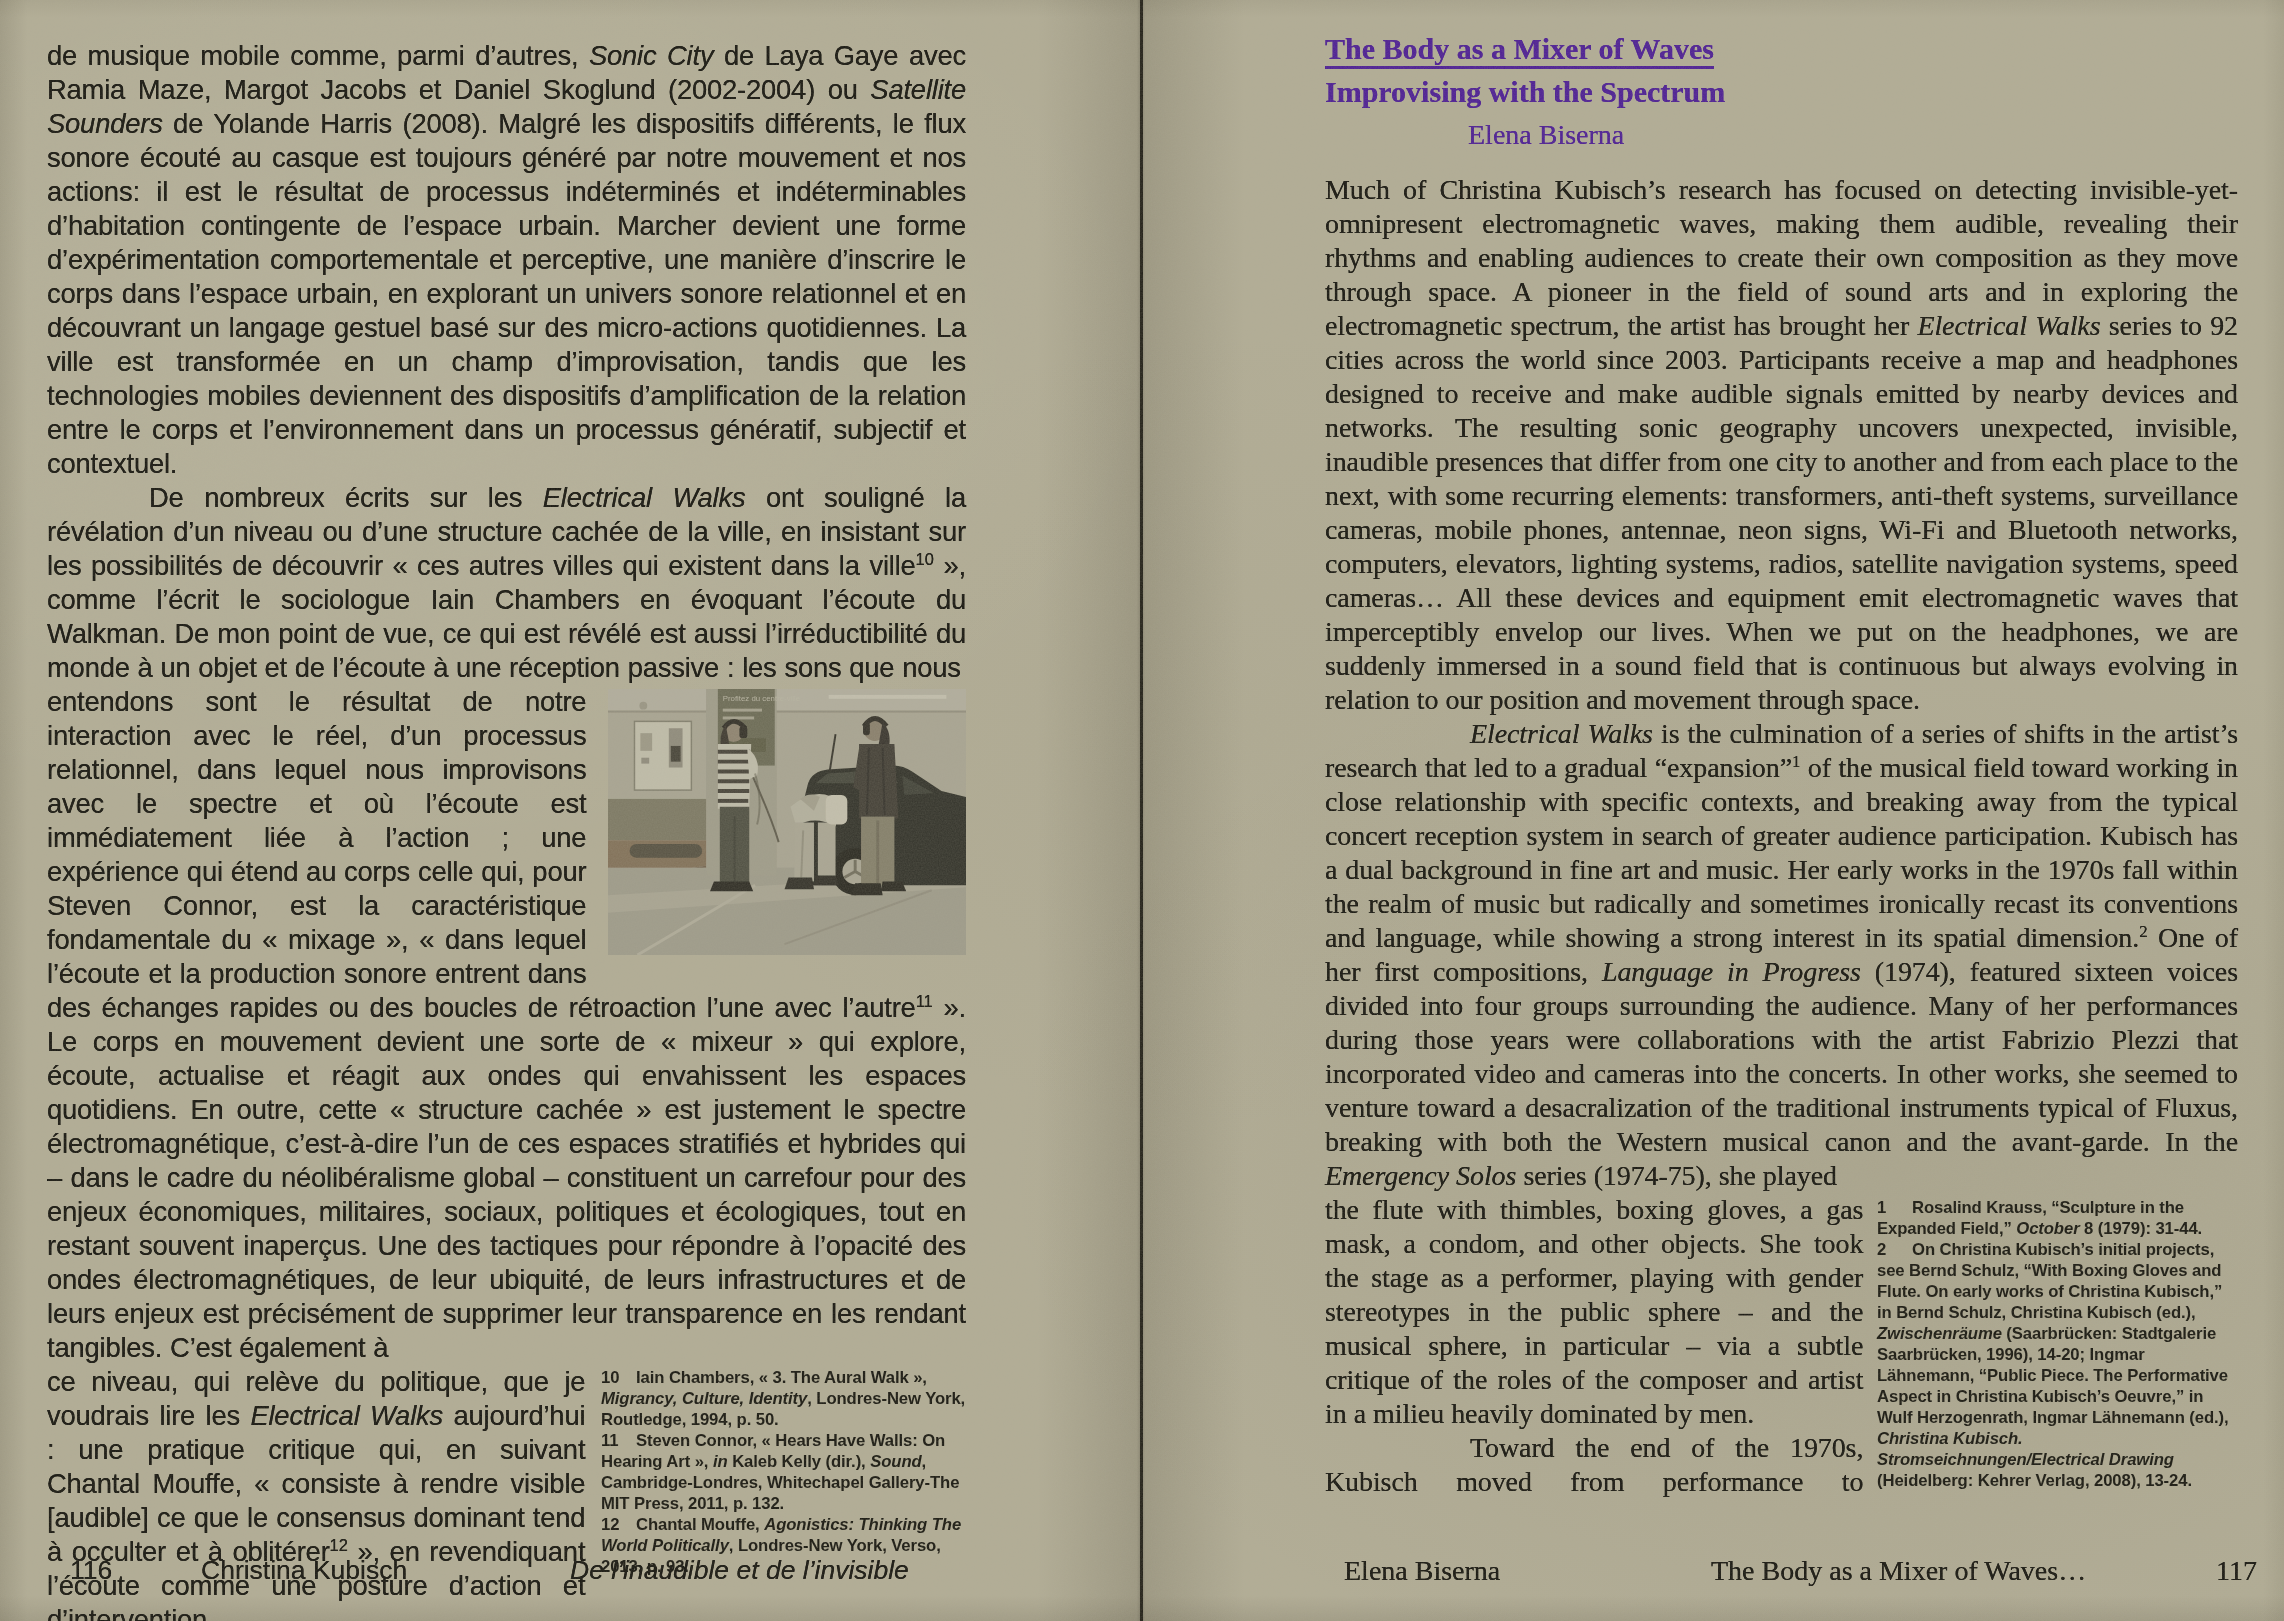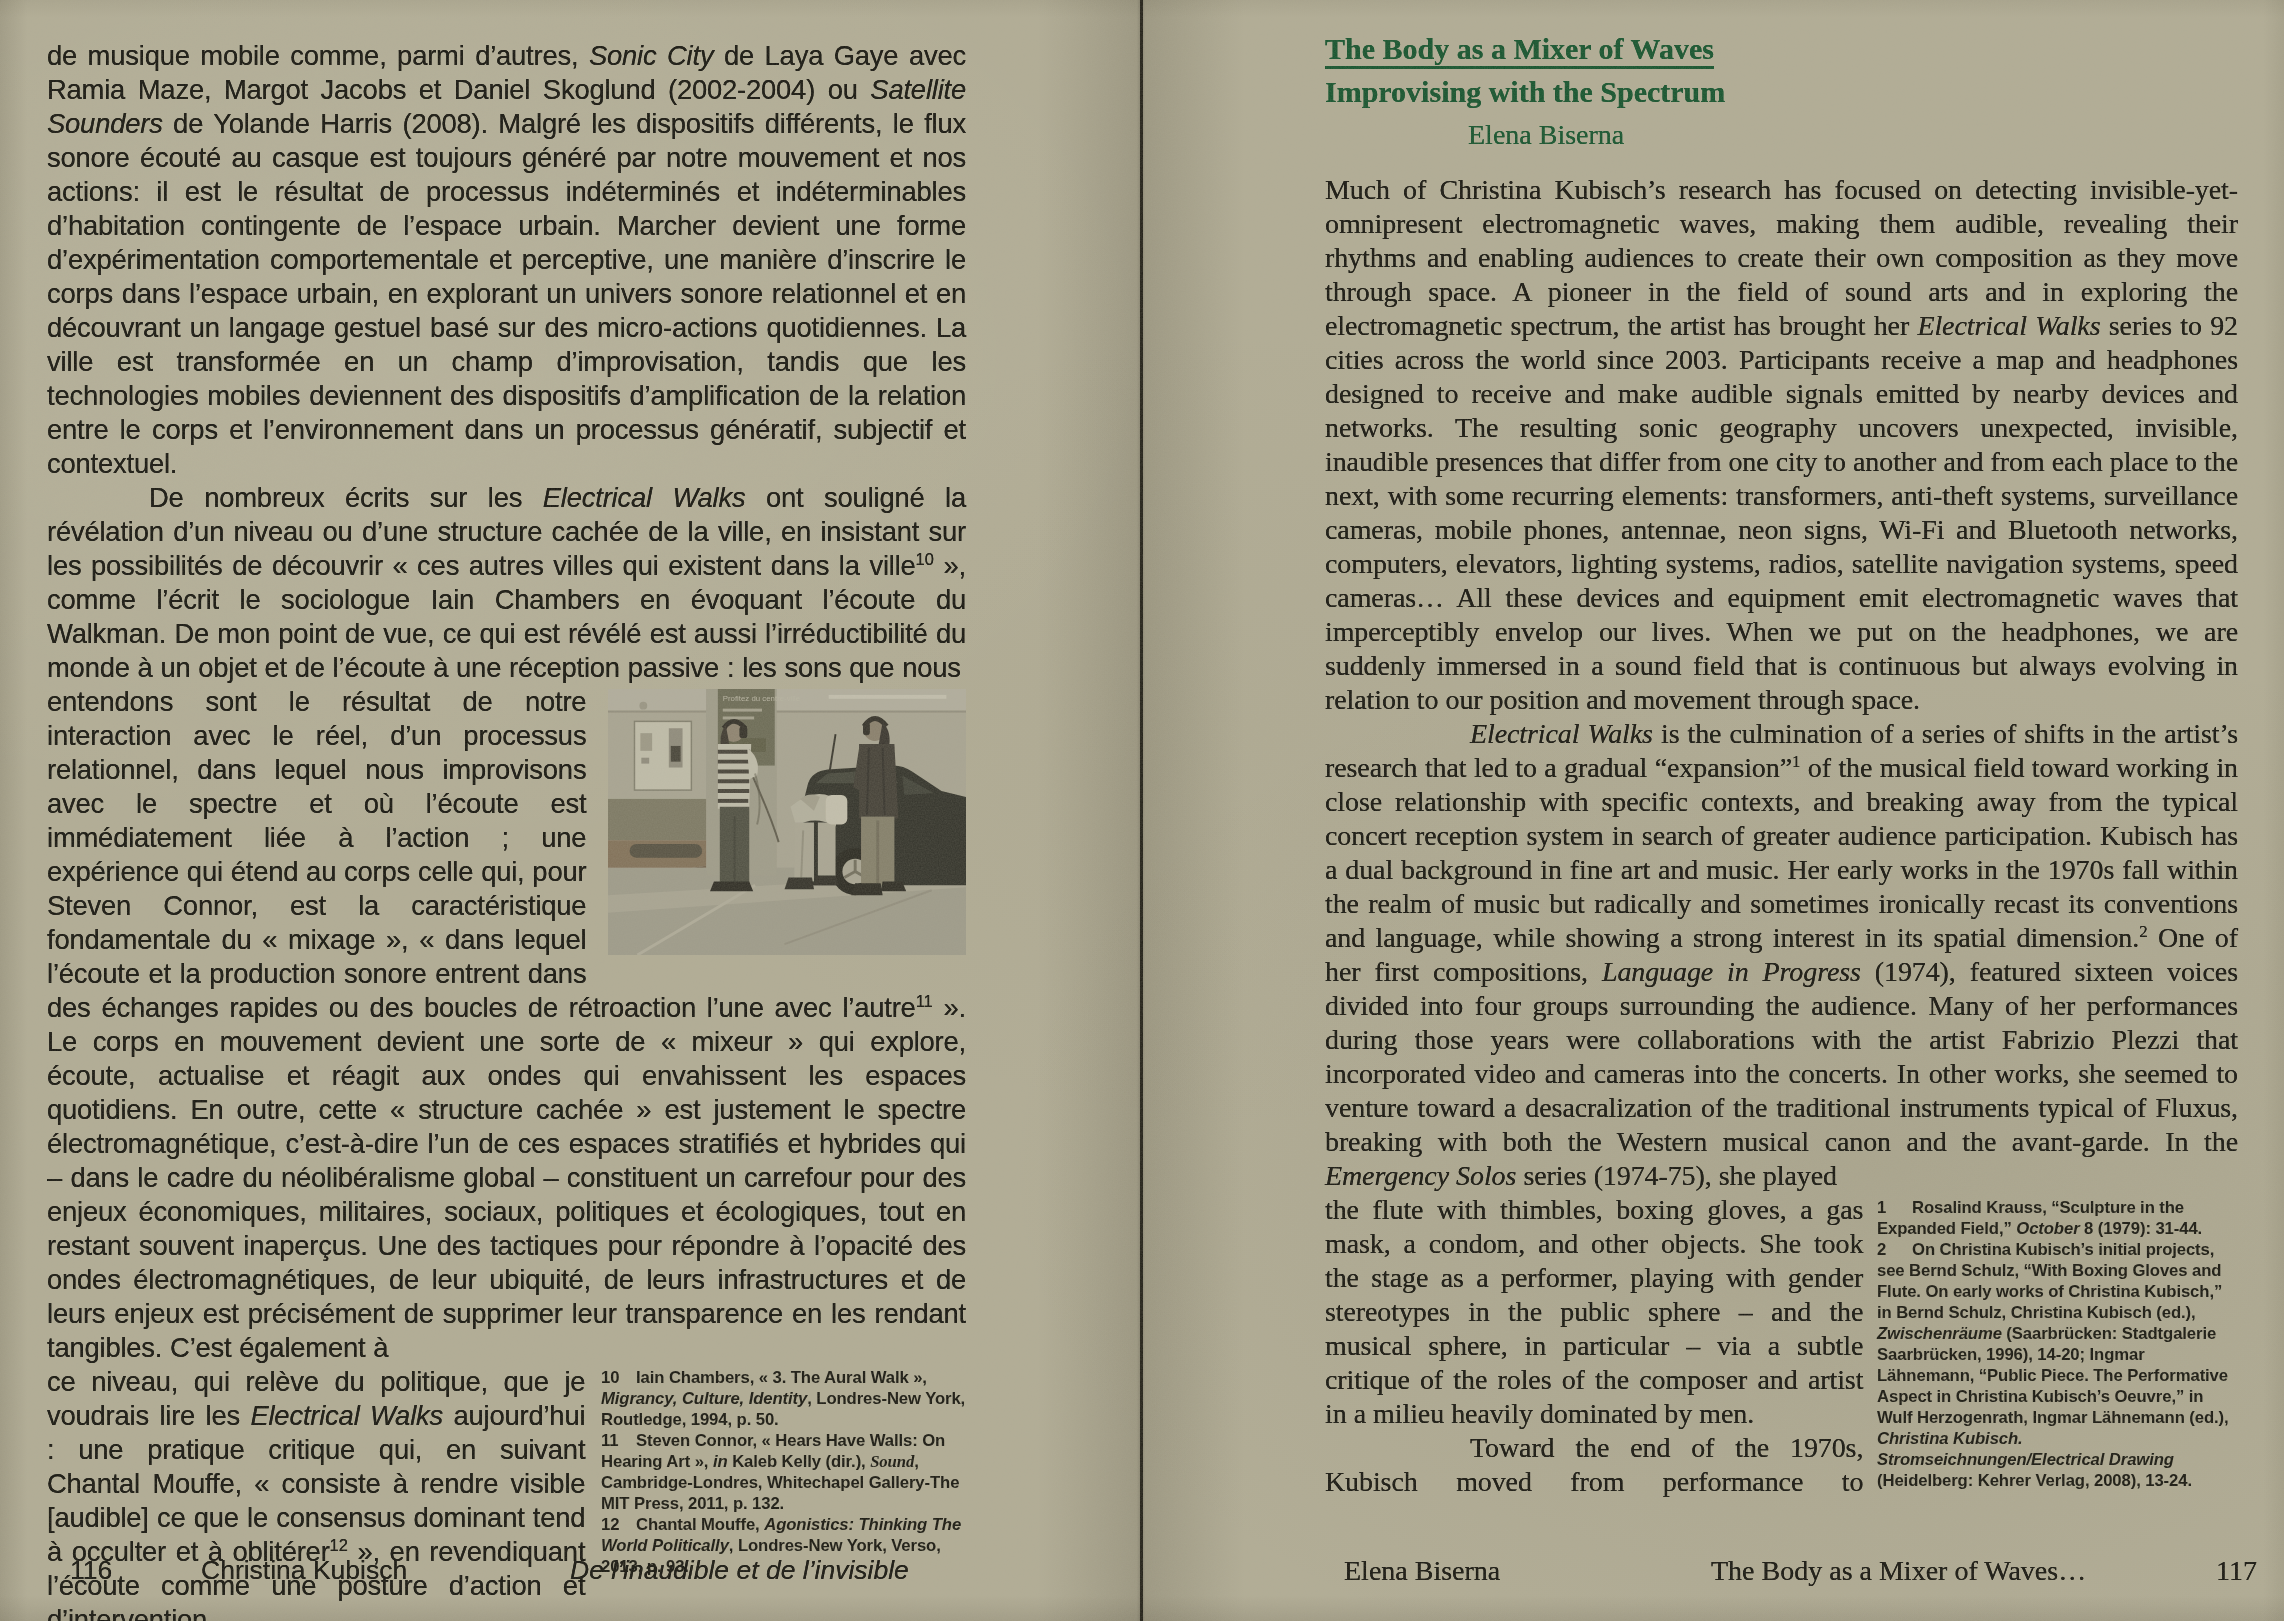--- a/index.html
+++ b/index.html
@@ -55,21 +55,21 @@
 
   .fnblock{float:right;width:365px;margin:2px 0 7.8px 15.7px;}
   .page-right .fnblock{width:361px;margin-left:13.7px;margin-top:3.9px;}
   .fn{
     font-family:"Liberation Sans","DejaVu Sans",sans-serif;font-weight:bold;
     font-size:16.7px;line-height:21px;text-align:left;letter-spacing:-0.1px;
     color:#17160f;
   }
   .fn-num{display:inline-block;min-width:35px;}
 
-  .rp-head{position:absolute;left:182px;top:27.4px;width:913px;color:#14532d;}
+  .rp-head{position:absolute;left:182px;top:27.4px;width:913px;color:#4c1d95;}
   .rtitle{font-family:"Liberation Serif","DejaVu Serif",serif;font-size:30px;font-weight:bold;line-height:43px;text-shadow:0 0 0.6px currentColor;}
   .u{text-decoration:underline;text-decoration-thickness:2.5px;text-underline-offset:6.9px;}
   .rbyline{font-family:"Liberation Serif","DejaVu Serif",serif;font-size:28px;line-height:43px;padding-left:143px;text-shadow:0 0 0.4px currentColor;}
 
   .footer{position:absolute;top:1555px;left:0;width:100%;height:41px;margin-left:16px;}
   .footer span{position:absolute;white-space:nowrap;text-shadow:0 0 0.5px currentColor;}
   .footer-left{font-size:26.5px;}
   .footer-left .f-num{left:54px;}
   .footer-left .f-auth{left:185px;text-align:center;}
   .footer-left .f-ttl{left:554px;font-style:italic;}
@@ -190,21 +190,21 @@
 
             <rect x="0" y="0" width="365" height="271" fill="#b2ad96" opacity="0.13"></rect>
           </svg>
         </div>
         <p class="p"><span>entendons sont le résultat de notre interaction avec le réel, d’un processus relationnel, dans lequel nous improvisons avec le spectre et où l’écoute est immédiatement liée à l’action ; une expérience qui étend au corps celle qui, pour Steven Connor, est la caractéristique fondamentale du « mixage », « dans lequel l’écoute et la production sonore entrent dans des échanges rapides ou des boucles de rétroaction l’une avec l’autre</span><sup>11</sup><span> ». Le corps en mouvement devient une sorte de « mixeur » qui explore, écoute, actualise et réagit aux ondes qui envahissent les espaces quotidiens. En outre, cette « structure cachée » est justement le spectre électromagnétique, c’est-à-dire l’un de ces espaces stratifiés et hybrides qui – dans le cadre du néolibéralisme global – constituent un carrefour pour des enjeux économiques, militaires, sociaux, politiques et écologiques, tout en restant souvent inaperçus. Une des tactiques pour répondre à l’opacité des ondes électromagnétiques, de leur ubiquité, de leurs infrastructures et de leurs enjeux est précisément de supprimer leur transparence en les rendant tangibles. C’est également à</span></p>
       </div>
 
       <div class="section">
         <div class="fnblock">
           <div class="fn"><span class="fn-num">10</span><span><span>Iain Chambers, « 3. The Aural Walk », </span><span style="font-style: italic;">Migrancy, Culture, Identity</span><span>, Londres-New York, Routledge, 1994, p. 50.</span></span></div>
-          <div class="fn"><span class="fn-num">11</span><span><span>Steven Connor, « Hears Have Walls: On Hearing Art », </span><span style="font-style: italic;">in</span><span> Kaleb Kelly (dir.), </span><span style="font-style: italic; font-family: Liberation Serif, serif;">Sound</span><span>, Cambridge-Londres, Whitechapel Gallery-The MIT Press, 2011, p. 132.</span></span></div>
+          <div class="fn"><span class="fn-num">11</span><span><span>Steven Connor, « Hears Have Walls: On Hearing Art », </span><span style="font-style: italic;">in</span><span> Kaleb Kelly (dir.), </span><span style="font-style: italic;">Sound</span><span>, Cambridge-Londres, Whitechapel Gallery-The MIT Press, 2011, p. 132.</span></span></div>
           <div class="fn"><span class="fn-num">12</span><span><span>Chantal Mouffe, </span><span style="font-style: italic;">Agonistics: Thinking The World Politically</span><span>, Londres-New York, Verso, 2013, p. 93.</span></span></div>
         </div>
         <p class="p jl"><span>ce niveau, qui relève du politique, que je voudrais lire les </span><span style="font-style: italic;">Electrical Walks</span><span> aujourd’hui : une pratique critique qui, en suivant Chantal Mouffe, « consiste à rendre visible [audible] ce que le consensus dominant tend à occulter et à oblitérer</span><sup>12</sup><span> », en revendiquant l’écoute comme une posture d’action et d’intervention.</span></p>
       </div>
     </div>
 
     <div class="footer footer-left sans">
       <span class="f-num">116</span>
       <span class="f-auth">Christina Kubisch</span>
       <span class="f-ttl">De l’inaudible et de l’invisible</span>

